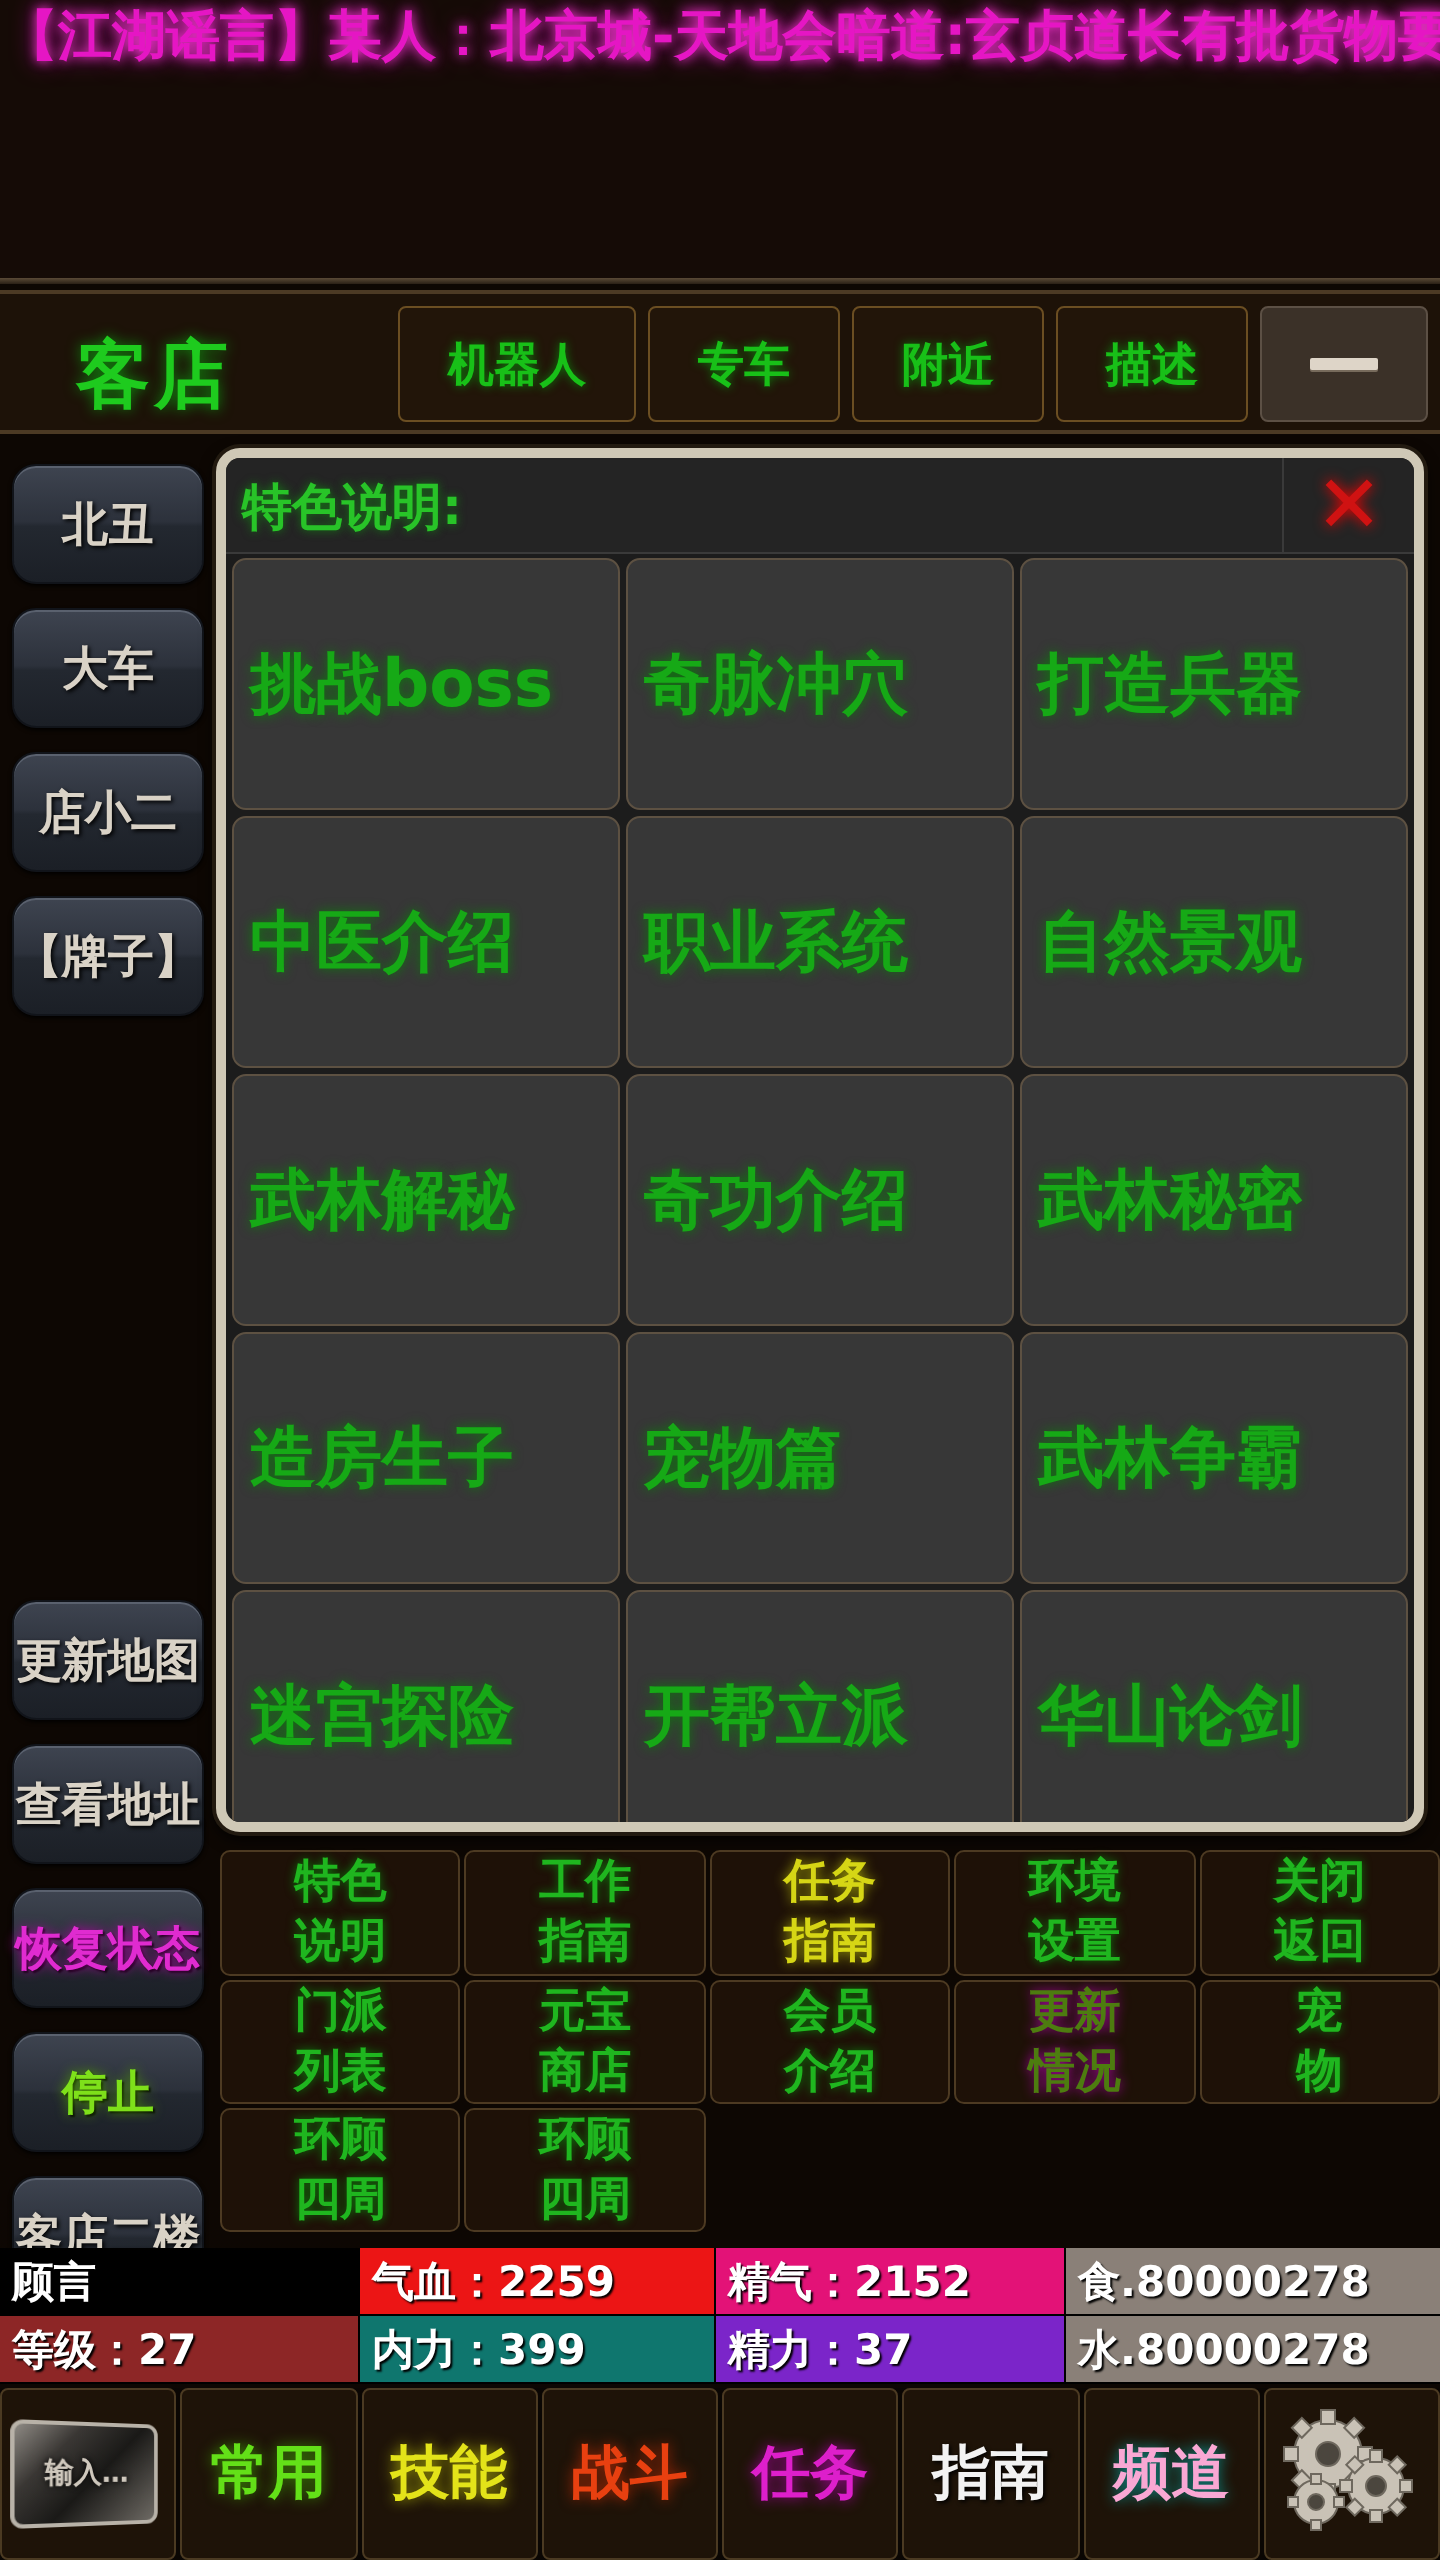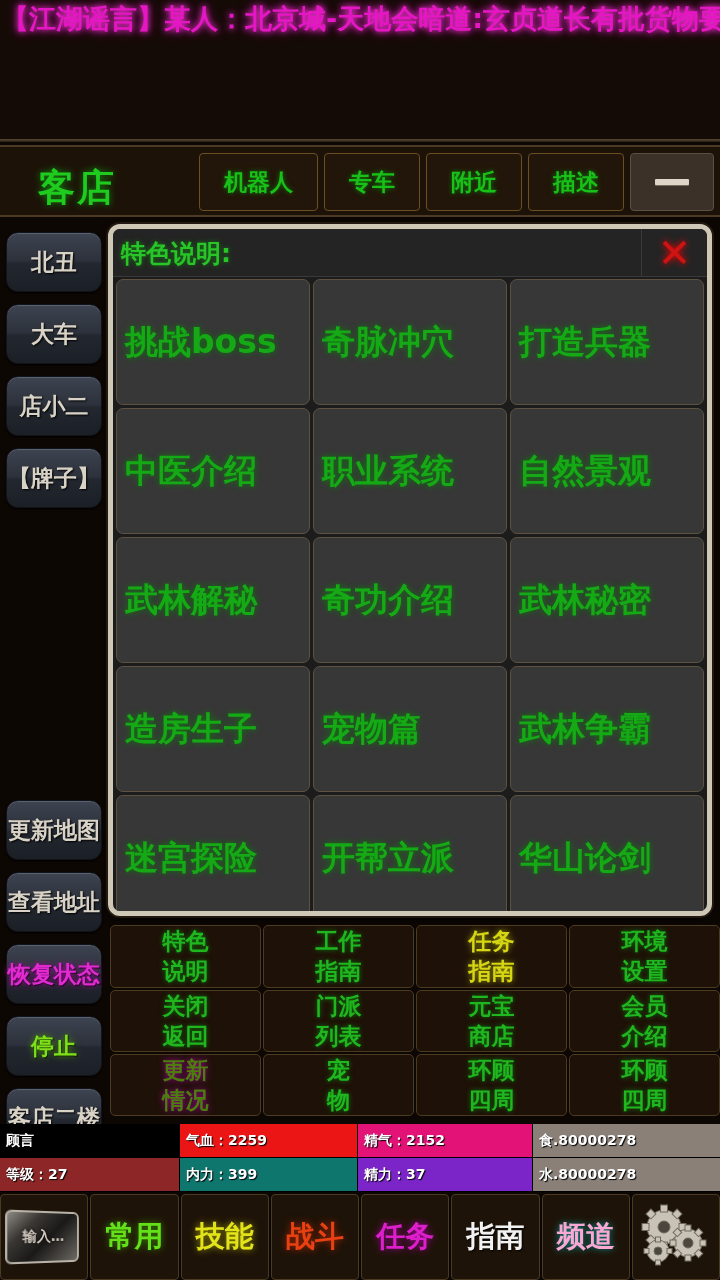--- a/index.html
+++ b/index.html
@@ -141,21 +141,21 @@
     color: #16a916;
     text-shadow: 0 0 6px #0c7a0c;
     overflow: hidden; white-space: nowrap;
   }
 
   
   .cmd-grid {
     position: absolute; left: 110px; top: 925px;
     width: 610px; height: 191px;
     display: grid;
-    grid-template-columns: repeat(4, 1fr);
+    grid-template-columns: repeat(5, 1fr);
     grid-template-rows: repeat(2, 1fr);
     gap: 2px;
   }
   .cmd-cell {
     background: #1e1107;
     border: 1px solid #4d3a22;
     border-radius: 5px;
     display: flex; flex-direction: column;
     align-items: center; justify-content: center;
     font-size: 23px; font-weight: bold; line-height: 30px;
@@ -172,21 +172,21 @@
     width: 720px; height: 68px;
     display: grid;
     grid-template-columns: 179px 177px 174px 190px;
     grid-template-rows: 33px 33px;
     gap: 1px 1px;
     background: #000;
   }
   .st-cell {
     display: flex; align-items: center;
     padding-left: 6px;
-    font-size: 14px; font-weight: bold;
+    font-size: 21px; font-weight: bold;
     color: #ffffff;
     text-shadow: 1px 1px 1px #000;
     white-space: nowrap; overflow: hidden;
   }
   .st-name  { background:#000000; }
   .st-level { background:#8d2626; }
   .st-hp    { background:#ec1515; }
   .st-mp    { background:#0f766e; }
   .st-sp    { background:#e31277; }
   .st-force { background:#7b25c9; }

